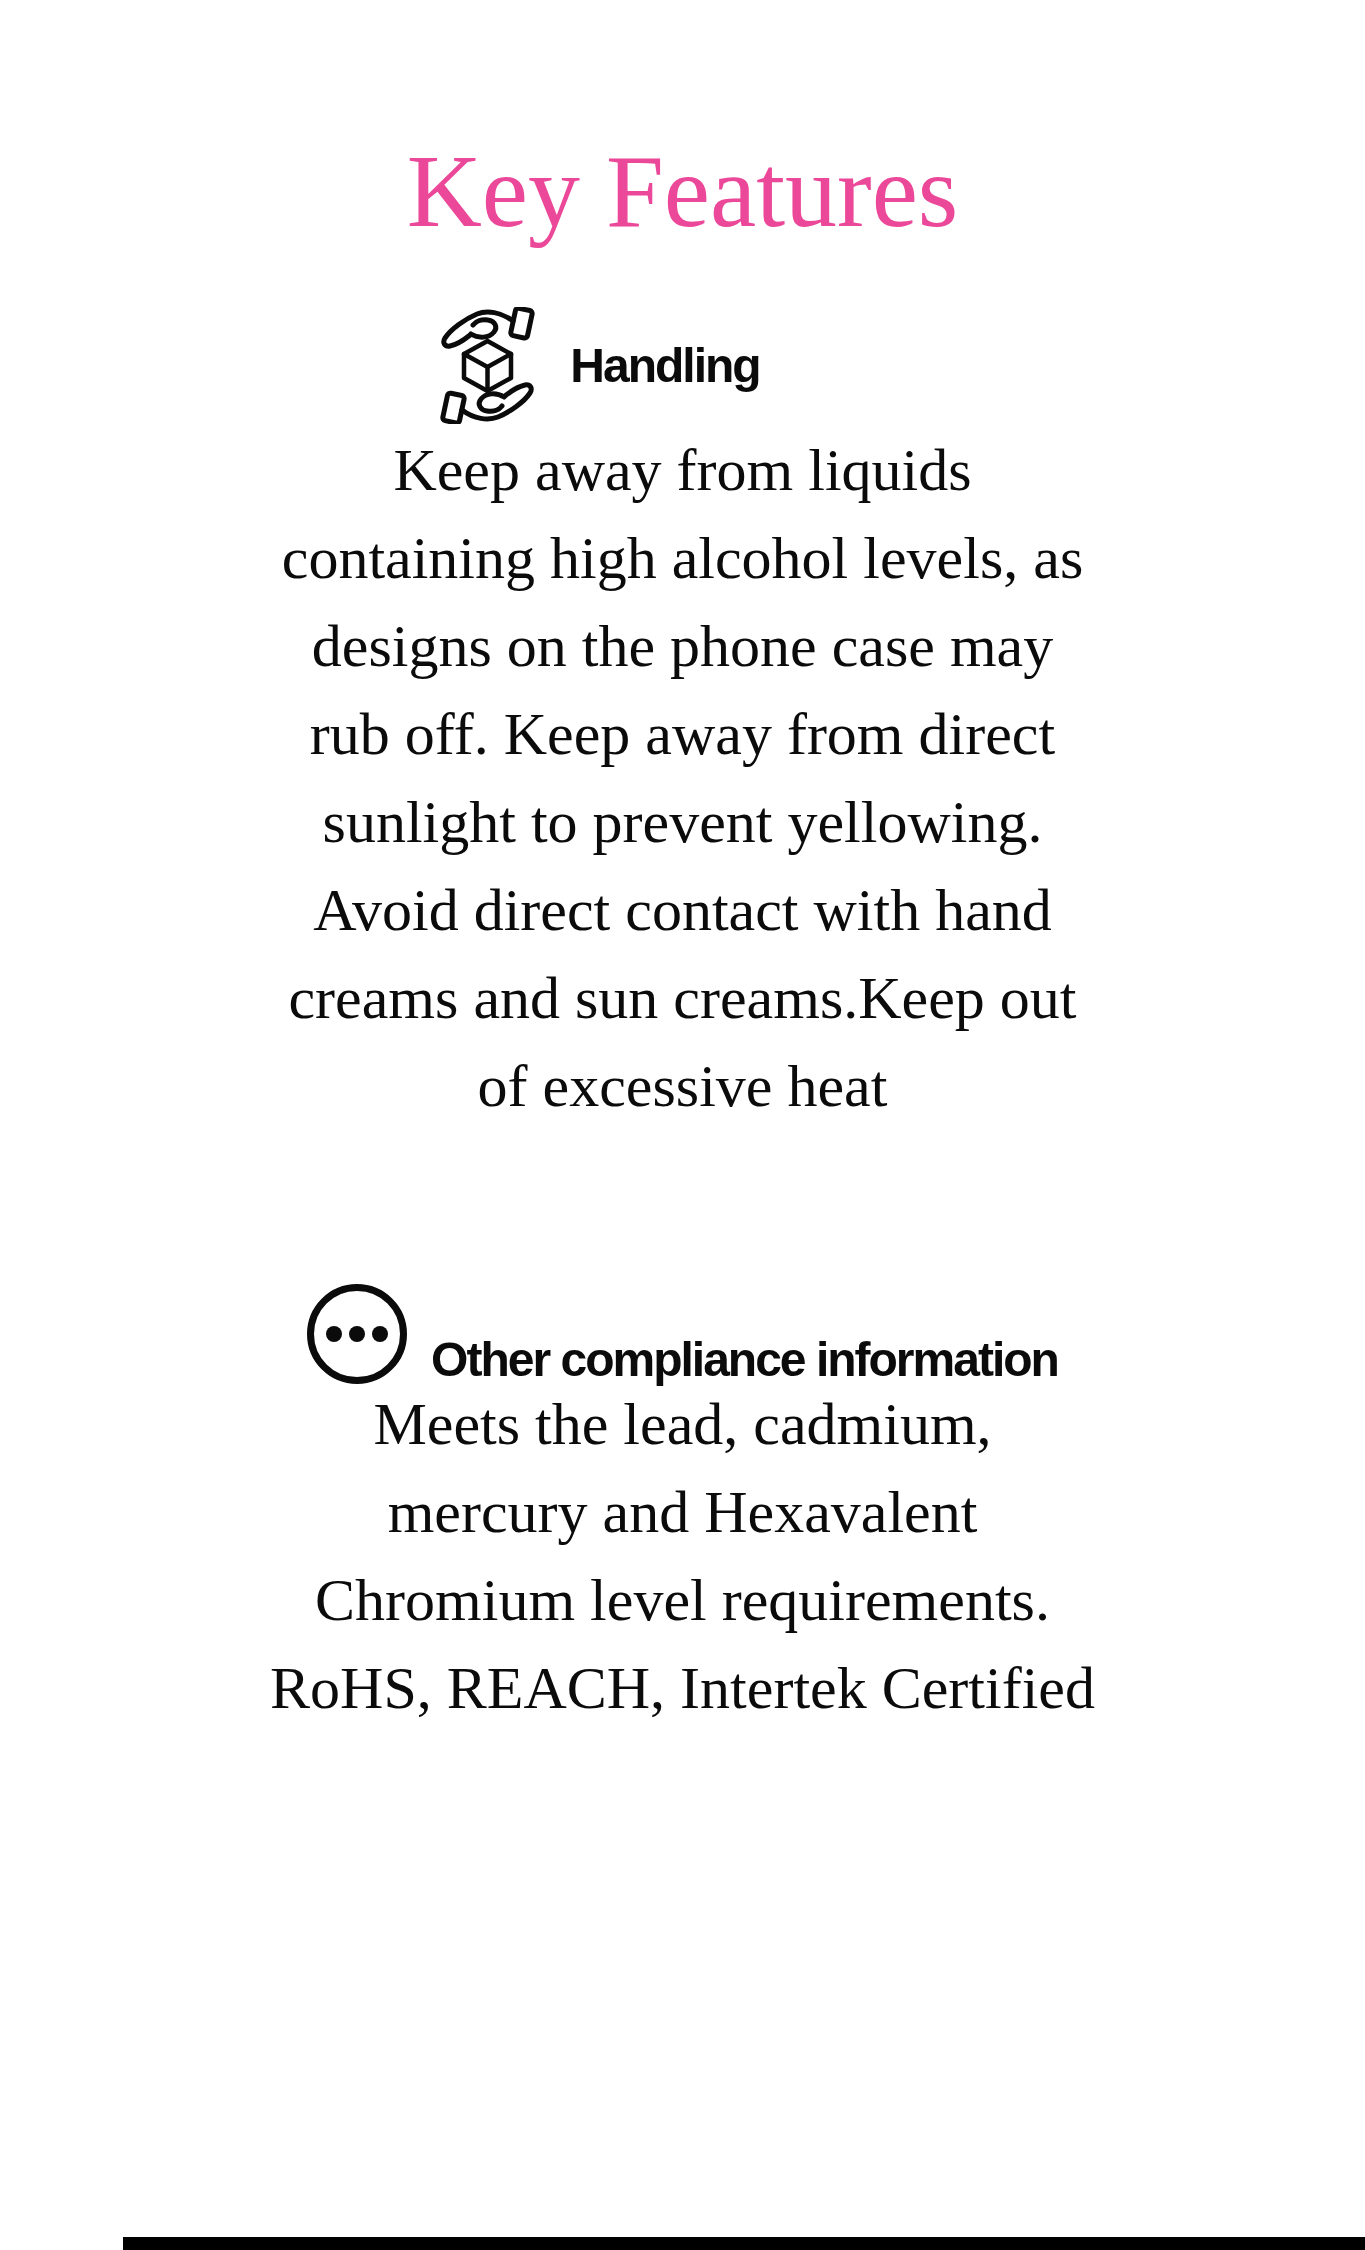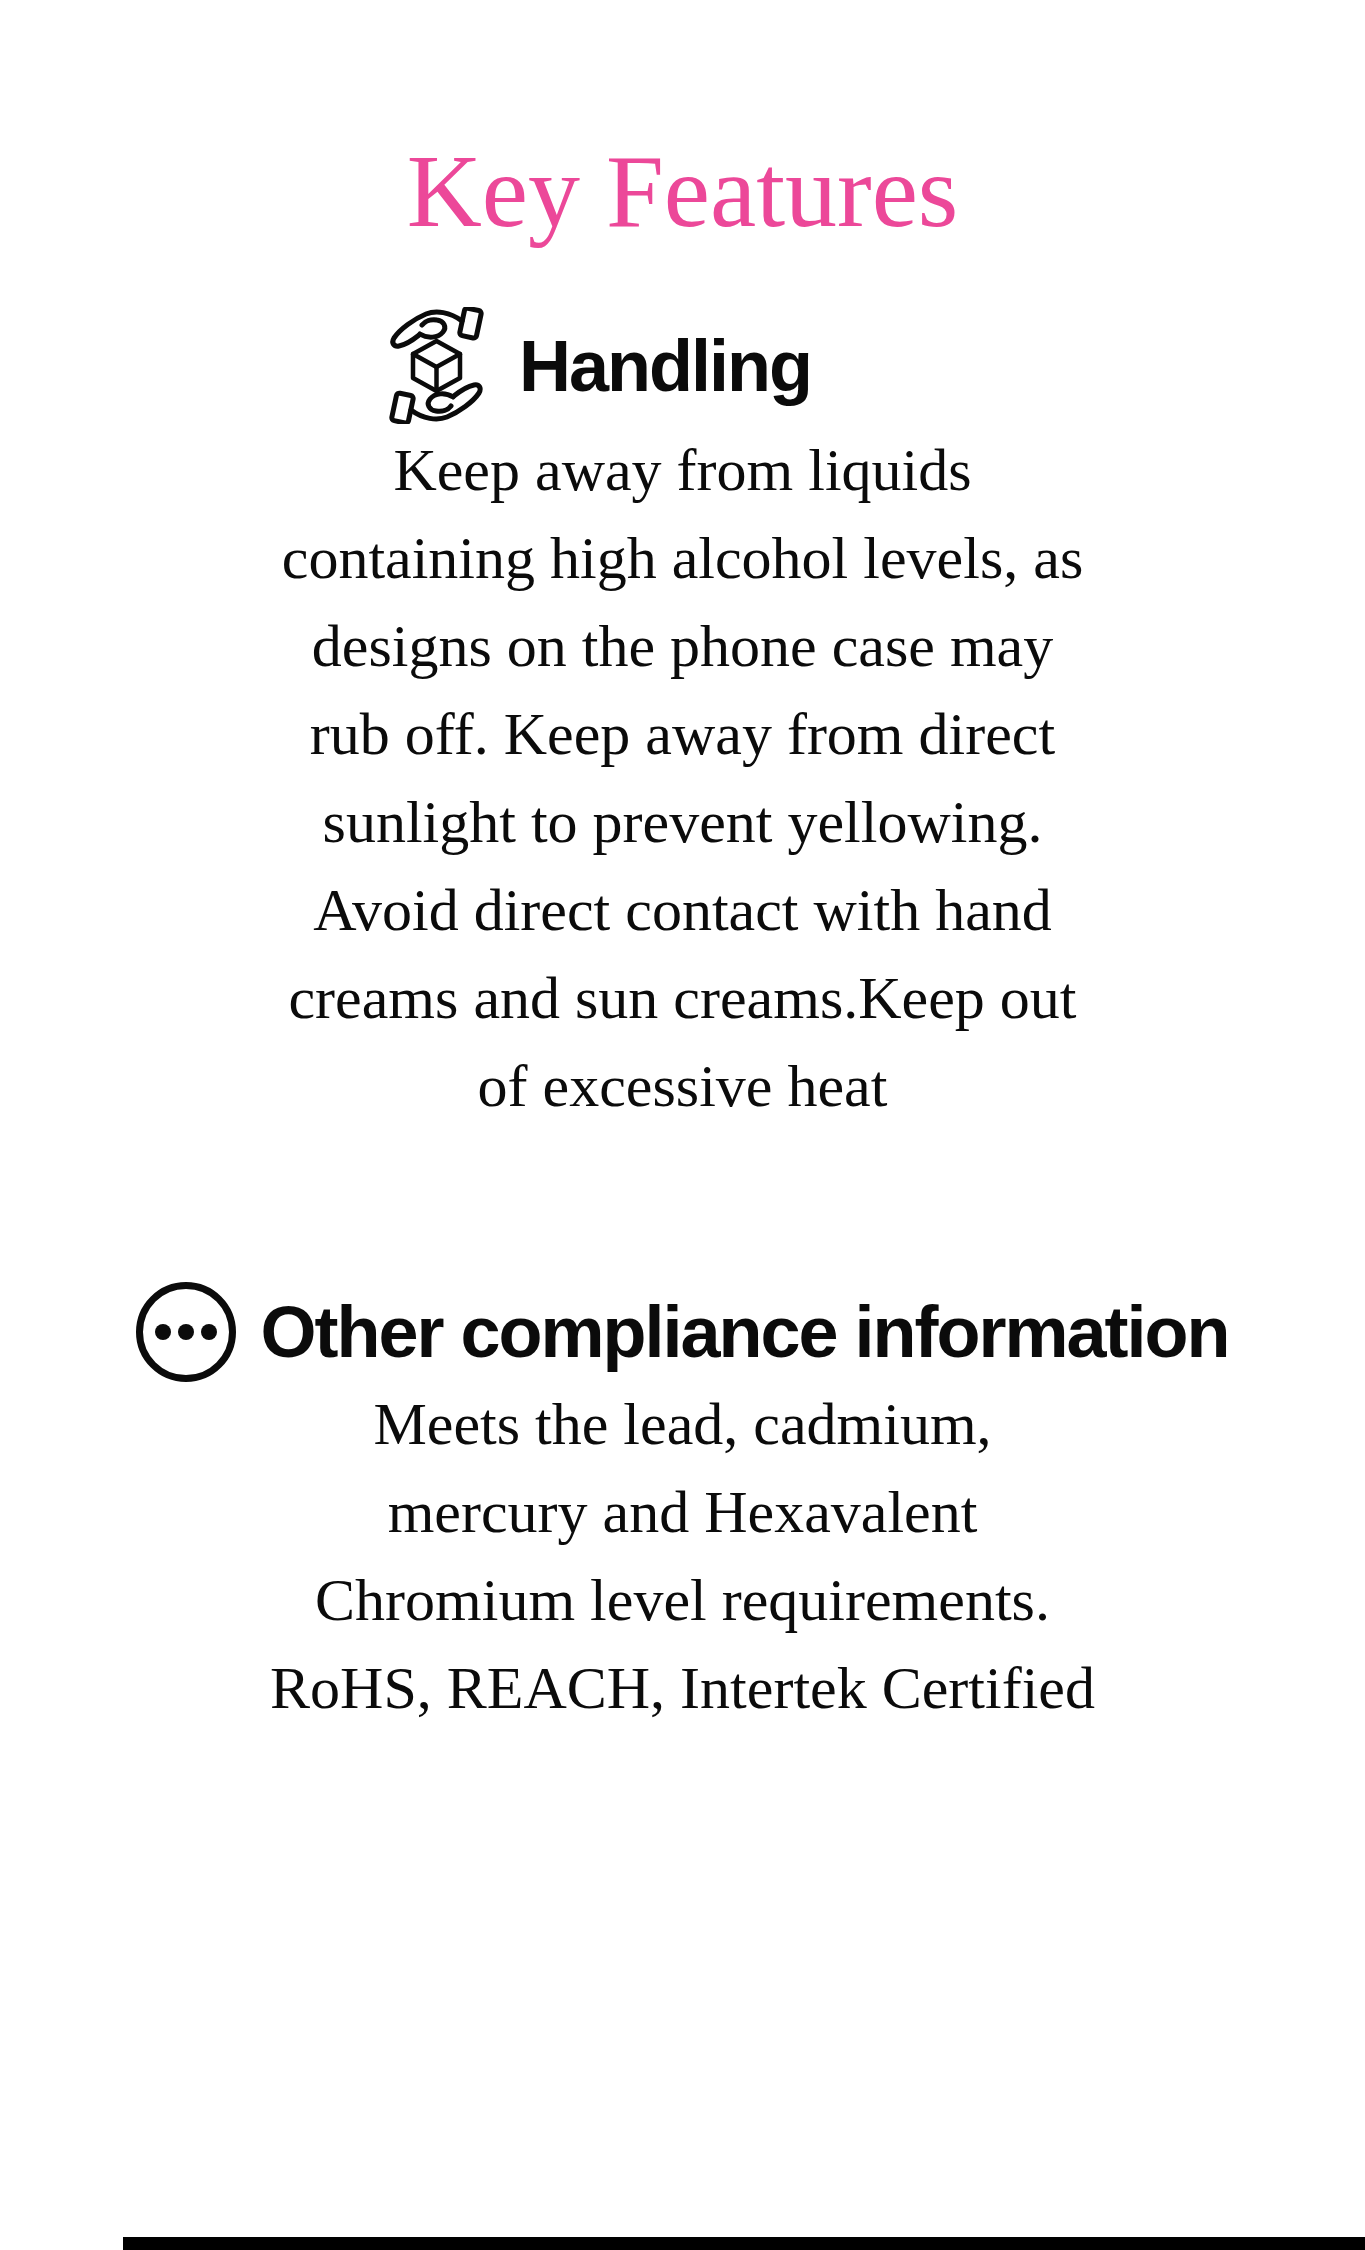--- a/index.html
+++ b/index.html
@@ -24,35 +24,36 @@
   }
   .section-head{
     display:flex;
     align-items:center;
     justify-content:center;
   }
   .section-head .heading{
     margin:0;
     font-family:"Liberation Sans", sans-serif;
     font-weight:700;
-    font-size:72px;
+    font-size:48px;
     line-height:1;
     letter-spacing:-2px;
     color:#0b0b0b;
   }
   .handling-head{
     margin-top:61px;
     gap:30px;
     height:117px;
     transform:translateX(-85px);
   }
   .compliance-head{
     margin-top:149px;
     gap:24px;
     height:105px;
+    align-items:flex-end;
   }
   .body-text{
     margin:0;
     font-family:"Liberation Serif", serif;
     font-size:60px;
     line-height:88px;
     text-align:center;
     white-space:pre-line;
     color:#0b0b0b;
   }

